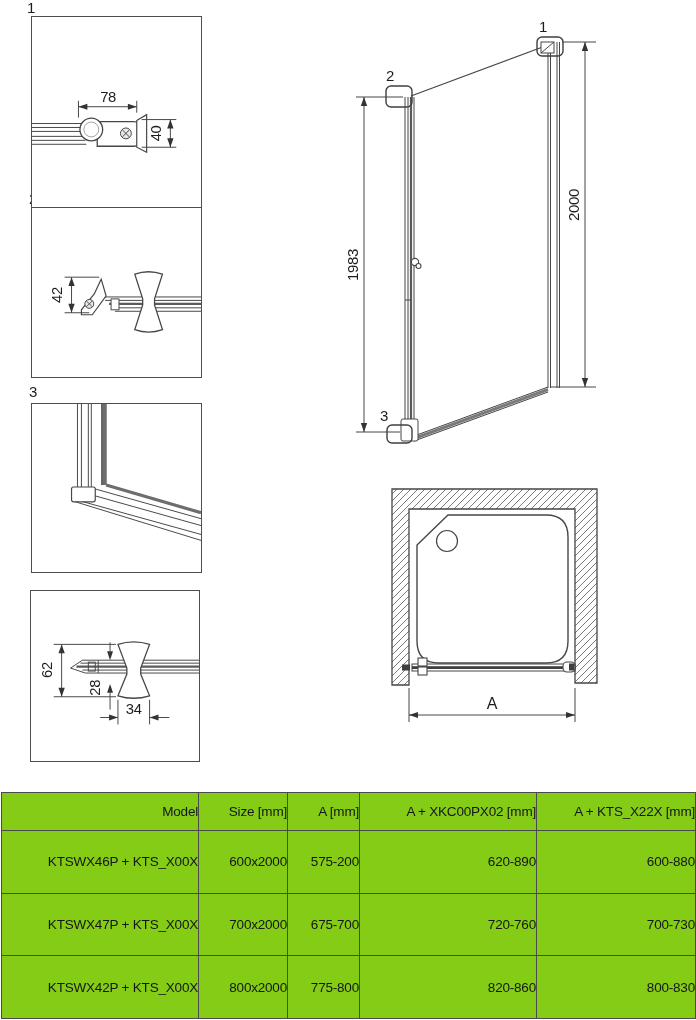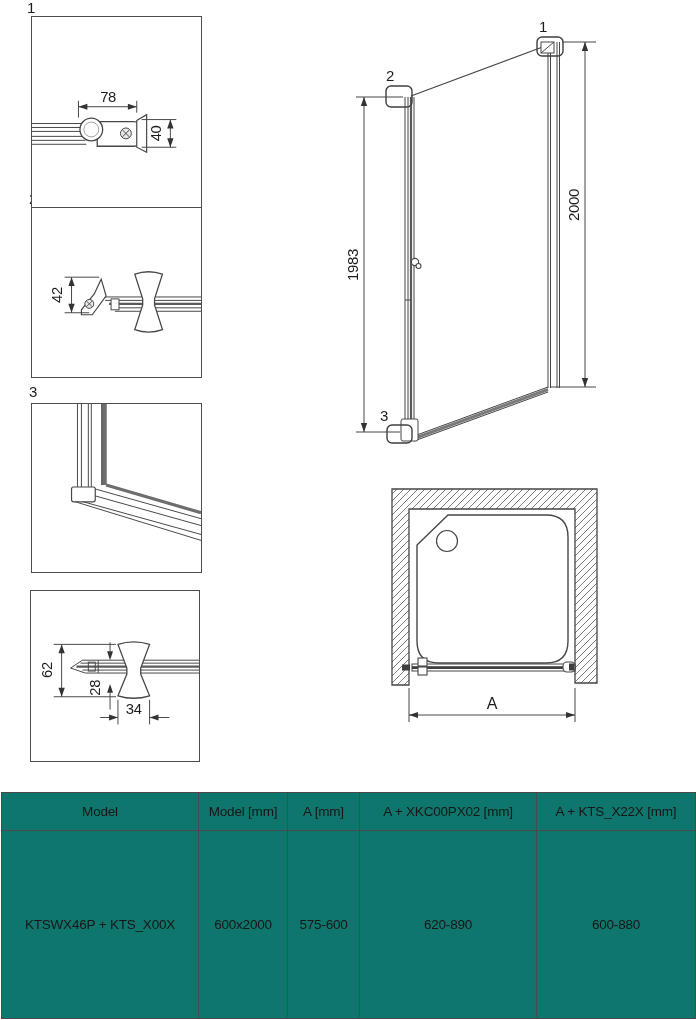--- a/index.html
+++ b/index.html
@@ -15,22 +15,22 @@
   }
   .dbox svg{display:block;width:100%;height:100%;}
   svg text{font-family:"Liberation Sans",sans-serif;font-size:15px;fill:#1d1d1d;letter-spacing:-0.3px;}
   .abs{position:absolute;}
   table.spec{
     position:absolute;left:1px;top:792px;width:694px;height:227px;
     border-collapse:collapse;table-layout:fixed;
     font-size:13.5px;color:#161616;letter-spacing:-0.2px;
   }
   table.spec td{
-    border:1.4px solid #4a4a4a;text-align:center;vertical-align:middle;padding:0;
-    background:#0f766e;
+    border:1.4px solid #4a4a4a;text-align:right;vertical-align:middle;padding:0;
+    background:#84cc16;
   }
   table.spec tr.hdr td{height:37px;}
 </style>
 </head>
 <body>
 
 <div class="page">
 
   <div class="dlabel" style="left:27px;top:0px;">1</div>
   <div class="dlabel" style="left:29px;top:191px;">2</div>
@@ -252,28 +252,42 @@
     <colgroup>
       <col style="width:197px">
         <col style="width:89px">
         <col style="width:72px">
         <col style="width:177px">
         <col style="width:159px">
     </colgroup>
     <tbody>
       <tr class="hdr">
         <td>Model</td>
-        <td>Model [mm]</td>
+        <td>Size [mm]</td>
         <td>A [mm]</td>
         <td>A + XKC00PX02 [mm]</td>
         <td>A + KTS_X22X [mm]</td>
       </tr>
       <tr>
         <td>KTSWX46P + KTS_X00X</td>
         <td>600x2000</td>
-        <td>575-600</td>
+        <td>575-200</td>
         <td>620-890</td>
         <td>600-880</td>
       </tr>
+      <tr>
+        <td>KTSWX47P + KTS_X00X</td>
+        <td>700x2000</td>
+        <td>675-700</td>
+        <td>720-760</td>
+        <td>700-730</td>
+      </tr>
+      <tr>
+        <td>KTSWX42P + KTS_X00X</td>
+        <td>800x2000</td>
+        <td>775-800</td>
+        <td>820-860</td>
+        <td>800-830</td>
+      </tr>
     </tbody>
   </table>
 
 </div>
 
 </body></html>

